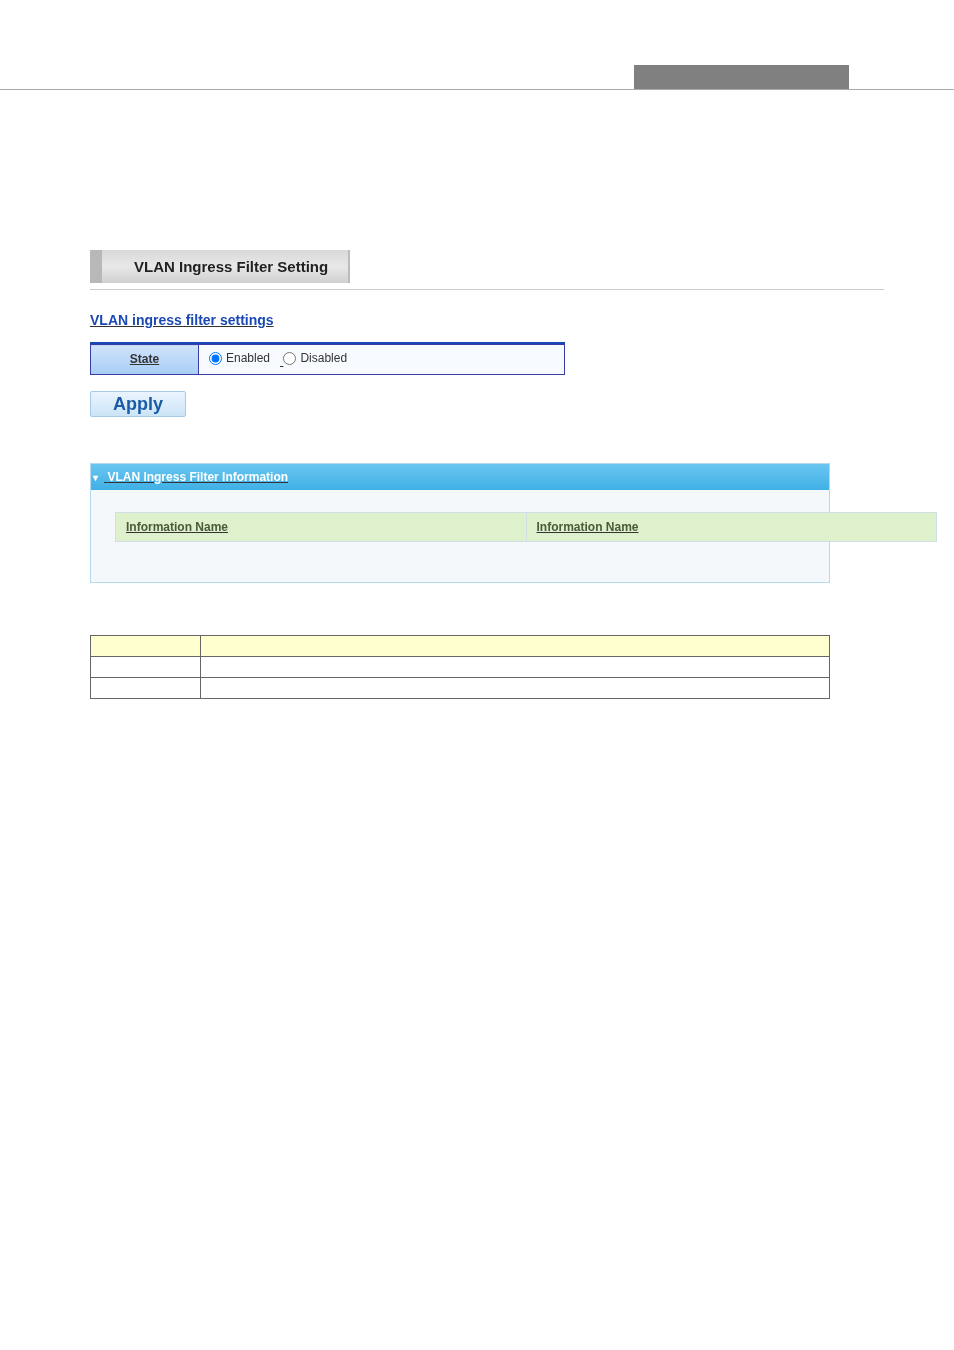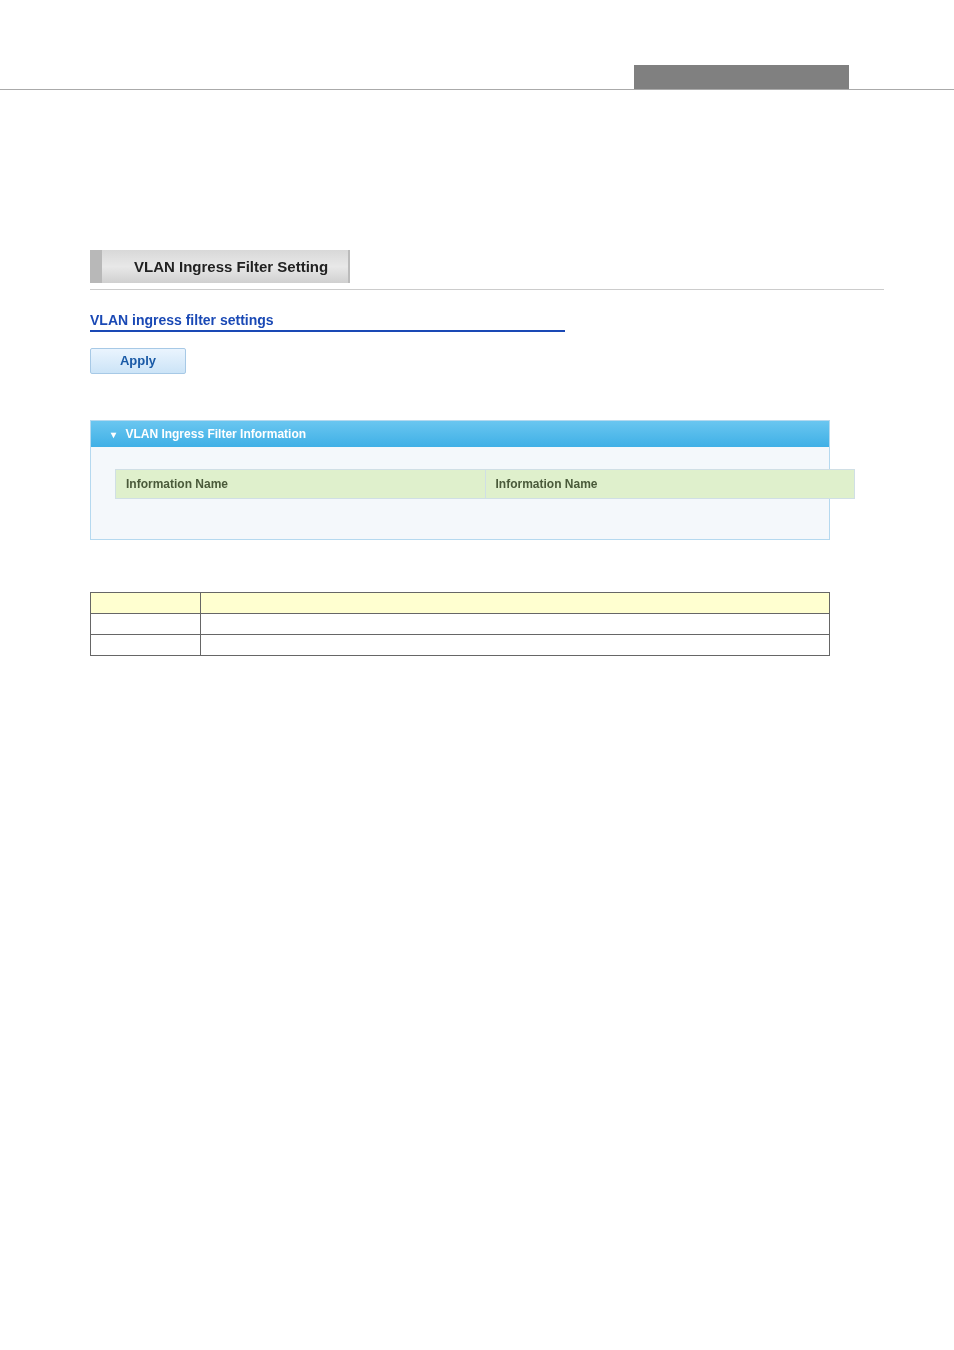--- a/index.html
+++ b/index.html
@@ -19,20 +19,21 @@
   .top-gray {
     position: absolute;
     right: 105px;
     top: 0;
     width: 215px;
     height: 24px;
     background: #808080;
   }
   .content {
     padding: 10px 70px 10px 90px;
+    text-decoration: underline;
   }
   .section-title-wrap {
     margin-top: 150px;
     border-bottom: 1px solid #ccc;
     padding-bottom: 6px;
   }
   .section-title {
     display: inline-block;
     background: linear-gradient(to bottom, #d8d8d8 0%, #e8e8e8 50%, #d0d0d0 100%);
     padding: 8px 20px 8px 32px;
@@ -40,21 +41,21 @@
     font-size: 15px;
     color: #222;
     border-left: 12px solid #b8b8b8;
     border-right: 2px solid #bbb;
   }
   .subheading {
     color: #1a49b5;
     font-weight: bold;
     font-size: 14px;
     margin-top: 22px;
-    padding-bottom: 2px;
+    padding-bottom: 14px;
     border-bottom: 2px solid #1a49b5;
     width: 475px;
   }
   .settings-table {
     width: 475px;
     border-collapse: collapse;
     margin-top: 0;
   }
   .settings-table td {
     border: 1px solid #3a3da8;
@@ -80,46 +81,46 @@
     margin-top: 16px;
     display: inline-block;
     width: 96px;
     height: 26px;
     line-height: 24px;
     text-align: center;
     background: linear-gradient(to bottom, #eaf4fe 0%, #cce4f7 100%);
     border: 1px solid #a7c9e6;
     color: #1a5aa6;
     font-weight: bold;
-    font-size: 13px;
+    font-size: 18px;
     cursor: pointer;
     border-radius: 2px;
   }
   .info-panel {
     margin-top: 46px;
     border: 1px solid #b5d9ef;
     background: #f4f8fb;
     padding-bottom: 36px;
     width: 740px;
   }
   .info-panel-header {
     background: linear-gradient(to bottom, #6ac6f0 0%, #3fb0e6 100%);
     color: #fff;
     font-weight: bold;
     font-size: 12px;
-    padding: 6px 20px;
+    padding: 6px 2px;
   }
   .info-panel-header .caret {
     display: inline-block;
     margin-right: 6px;
     font-size: 10px;
   }
   .info-table {
     margin: 22px 24px 4px 24px;
-    width: 740px;
+    width: 822px;
     border-collapse: collapse;
     background: #fff;
   }
   .info-table th, .info-table td {
     border: 1px solid #d0dfe5;
     padding: 7px 10px;
     text-align: left;
     font-size: 12px;
   }
   .info-table th {
@@ -158,20 +159,37 @@
 </div>
 
 <div class="content">
 
   <div class="section-title-wrap">
     <div class="section-title">VLAN Ingress Filter Setting</div>
   </div>
 
   <div class="subheading">VLAN ingress filter settings</div>
 
+  <table class="settings-table">
+    <tbody>
+        <tr>
+      <td class="label-cell">State</td>
+      <td class="value-cell">
+        <label class="radio-wrap">
+          <input type="radio" name="state" checked="" style="">
+          <span>Enabled</span>
+        </label>
+        <label class="radio-wrap">
+          <input type="radio" name="state" style="">
+          <span>Disabled</span>
+        </label>
+      </td>
+    </tr>
+  </tbody>
+    </table>
 
   <div class="apply-btn">Apply</div>
 
   <div class="info-panel">
     <div class="info-panel-header">
       <span class="caret">▾</span>
       <span>VLAN Ingress Filter Information</span>
     </div>
     <table class="info-table">
       <tbody>

